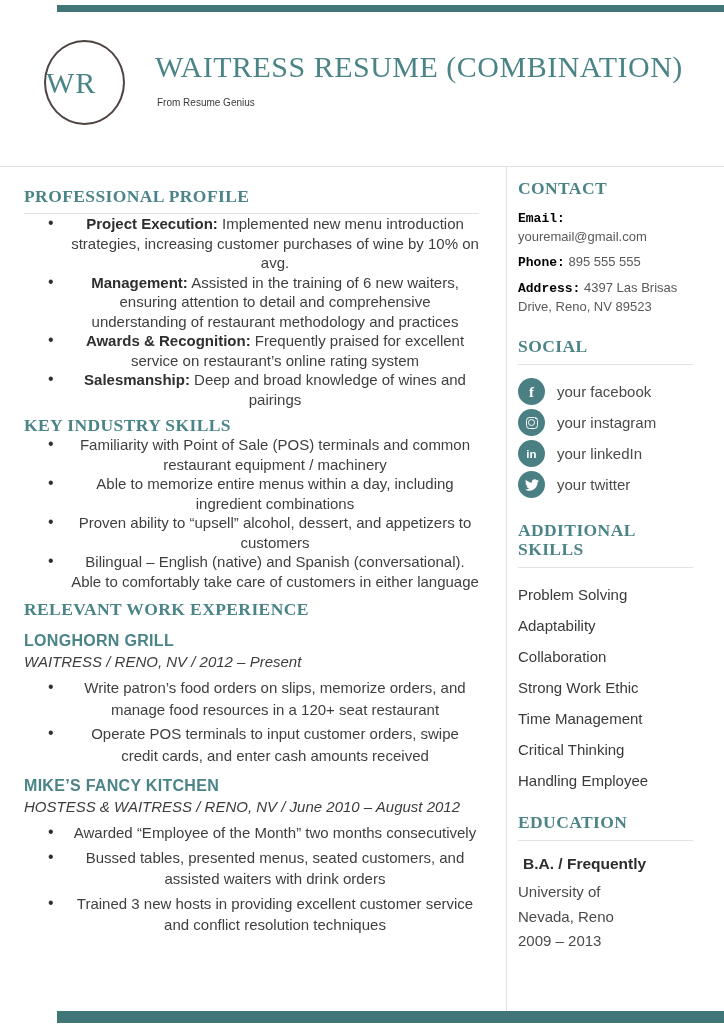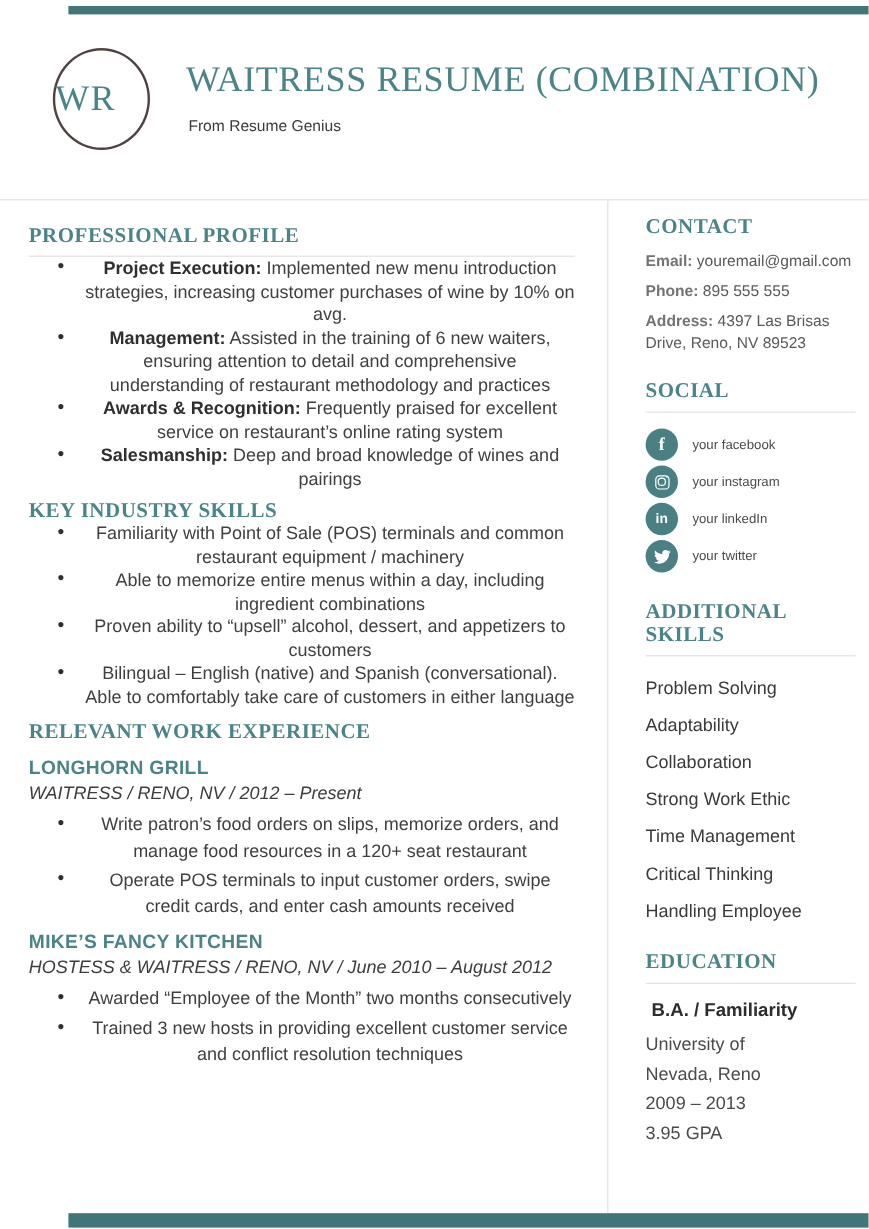--- a/index.html
+++ b/index.html
@@ -9,21 +9,21 @@
   
   .top-bar{position:absolute;left:57px;right:0;top:5px;height:7px;background:#417678;}
   .bottom-bar{position:absolute;left:57px;right:0;bottom:1px;height:12px;background:#417678;}
 
   
   .logo{position:absolute;left:44px;top:40px;width:81px;height:85px;border:2px solid #4e4340;
         border-radius:50%;display:flex;align-items:center;justify-content:flex-start;box-sizing:border-box;}
   .logo-text{font-family:"Liberation Serif","DejaVu Serif",serif;font-size:30px;color:#4b8487;letter-spacing:1px;}
   .title{position:absolute;left:155px;top:50px;font-family:"Liberation Serif","DejaVu Serif",serif;
          font-size:30px;color:#4b8487;letter-spacing:.5px;white-space:nowrap;}
-  .subtitle{position:absolute;left:157px;top:97px;font-size:13px;color:#3a3a3a;}
+  .subtitle{position:absolute;left:157px;top:97px;font-size:10px;color:#3a3a3a;}
 
   .header-rule{position:absolute;left:0;right:0;top:166px;height:1px;background:#e2e2e2;}
   .v-rule{position:absolute;left:506px;top:167px;bottom:13px;width:1px;background:#e2e2e2;}
 
   
   h2{font-family:"Liberation Serif","DejaVu Serif",serif;font-weight:700;font-size:17.5px;
      line-height:19px;color:#4b8487;letter-spacing:.4px;margin:0;}
   .rule{height:1px;background:#e2e2e2;border:0;margin:0;}
 
   
@@ -38,32 +38,32 @@
   .sec-skills h2{margin-top:7px;}
   .skills-list{margin-top:14px;}
   .sec-exp h2{margin-top:9px;}
   .job-company{font-size:16px;font-weight:700;color:#4b8487;letter-spacing:.3px;margin-top:13px;}
   .job2 .job-company{margin-top:11px;}
   .job-meta{font-size:15px;font-style:italic;color:#3d3d3d;margin-top:3px;}
   ul.exp-list{margin-top:7px;}
   ul.exp-list li{line-height:21.5px;margin-bottom:3px;}
 
   
-  .right-col{position:absolute;left:538px;top:167px;width:175px;}
+  .right-col{position:absolute;left:518px;top:167px;width:175px;}
   .sec-contact h2{margin-top:12px;}
   .contact-list{margin-top:11px;}
   .contact-row{font-size:13px;line-height:18px;margin-bottom:7px;color:#58595b;}
-  .c-label{font-weight:700;color:#737373;}
+  .c-label{font-weight:700;color:#000000;font-family:Liberation Mono, monospace;}
   .sec-social h2{margin-top:21px;}
   .social-rule{margin-top:8px;}
   .social-list{margin-top:13px;}
   .social-row{display:flex;align-items:center;margin-bottom:4px;cursor:pointer;}
   .s-circle{width:27px;height:27px;border-radius:50%;background:#4a8083;display:flex;
             align-items:center;justify-content:center;flex:0 0 27px;}
-  .s-label{font-size:11px;color:#4a4a4a;margin-left:12px;}
+  .s-label{font-size:15px;color:#4a4a4a;margin-left:12px;}
   .fb-glyph{color:#fff;font-weight:700;font-size:15px;font-family:"Liberation Serif",serif;transform:translateY(1px);}
   .in-glyph{color:#fff;font-weight:700;font-size:11.5px;letter-spacing:.2px;}
   .ig-glyph{width:12px;height:12px;border:1.5px solid #fff;border-radius:3.5px;position:relative;box-sizing:border-box;}
   .ig-glyph::before{content:"";position:absolute;top:1.6px;left:1.6px;right:1.6px;bottom:1.6px;
                     border:1.4px solid #fff;border-radius:50%;box-sizing:border-box;}
   .ig-glyph::after{content:"";position:absolute;top:0px;right:0px;width:1.8px;height:1.8px;background:#fff;border-radius:50%;}
   .sec-add h2{margin-top:23px;}
   .add-rule{margin-top:8px;}
   .add-list{margin-top:17px;}
   .add-item{font-size:15px;line-height:20px;margin-bottom:11px;color:#3a3a3a;}
@@ -121,20 +121,21 @@
           <li>Write patron’s food orders on slips, memorize orders, and manage food resources in a 120+ seat restaurant</li>
           <li>Operate POS terminals to input customer orders, swipe credit cards, and enter cash amounts received</li>
         </ul>
       </div>
 
       <div class="job job2">
         <div class="job-company">MIKE’S FANCY KITCHEN</div>
         <div class="job-meta">HOSTESS &amp; WAITRESS  /  RENO, NV  /  June 2010 – August 2012</div>
         <ul class="bullets exp-list">
           <li>Awarded “Employee of the Month” two months consecutively</li>
+          <li>Bussed tables, presented menus, seated customers, and assisted waiters with drink orders</li>
           <li>Trained 3 new hosts in providing excellent customer service and conflict resolution techniques</li>
         </ul>
       </div>
     </section>
   </main>
 
   <aside class="right-col">
 
     <section class="sec-contact">
       <h2>CONTACT</h2>
@@ -188,24 +189,23 @@
         <div class="add-item">Strong Work Ethic</div>
         <div class="add-item">Time Management</div>
         <div class="add-item">Critical Thinking</div>
         <div class="add-item">Handling Employee</div>
       </div>
     </section>
 
     <section class="sec-edu">
       <h2>EDUCATION</h2>
       <div class="rule edu-rule"></div>
-      <div class="edu-degree">B.A. / Familiarity</div>
+      <div class="edu-degree">B.A. / Frequently</div>
       <div class="edu-lines">
         <div class="edu-line">University of</div>
         <div class="edu-line">Nevada, Reno</div>
         <div class="edu-line">2009 – 2013</div>
-        <div class="edu-line">3.95 GPA</div>
       </div>
     </section>
   </aside>
 
   <div class="bottom-bar"></div>
 </div>
 
 </body></html>

